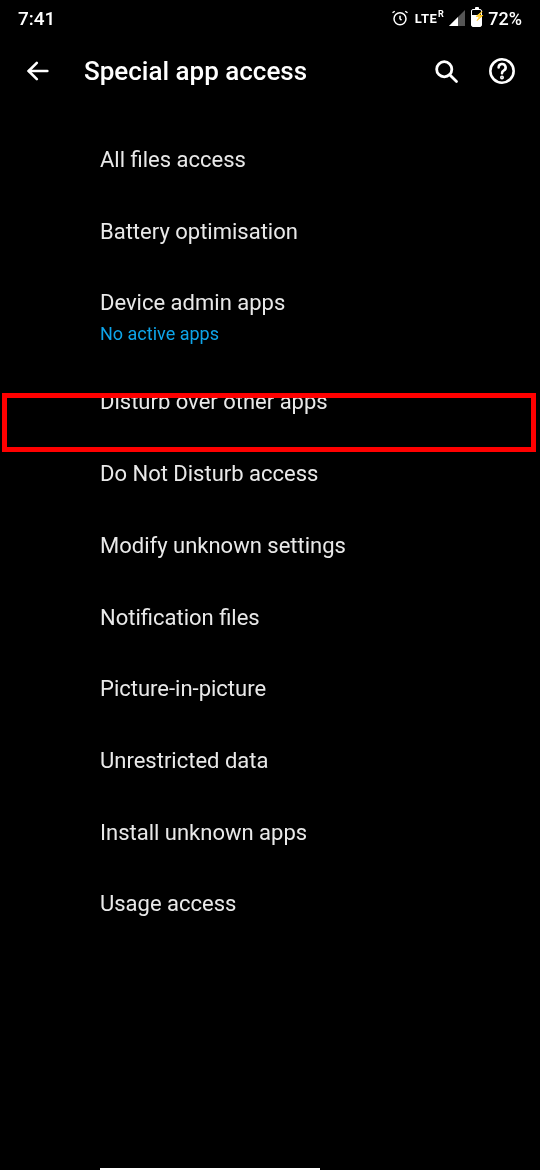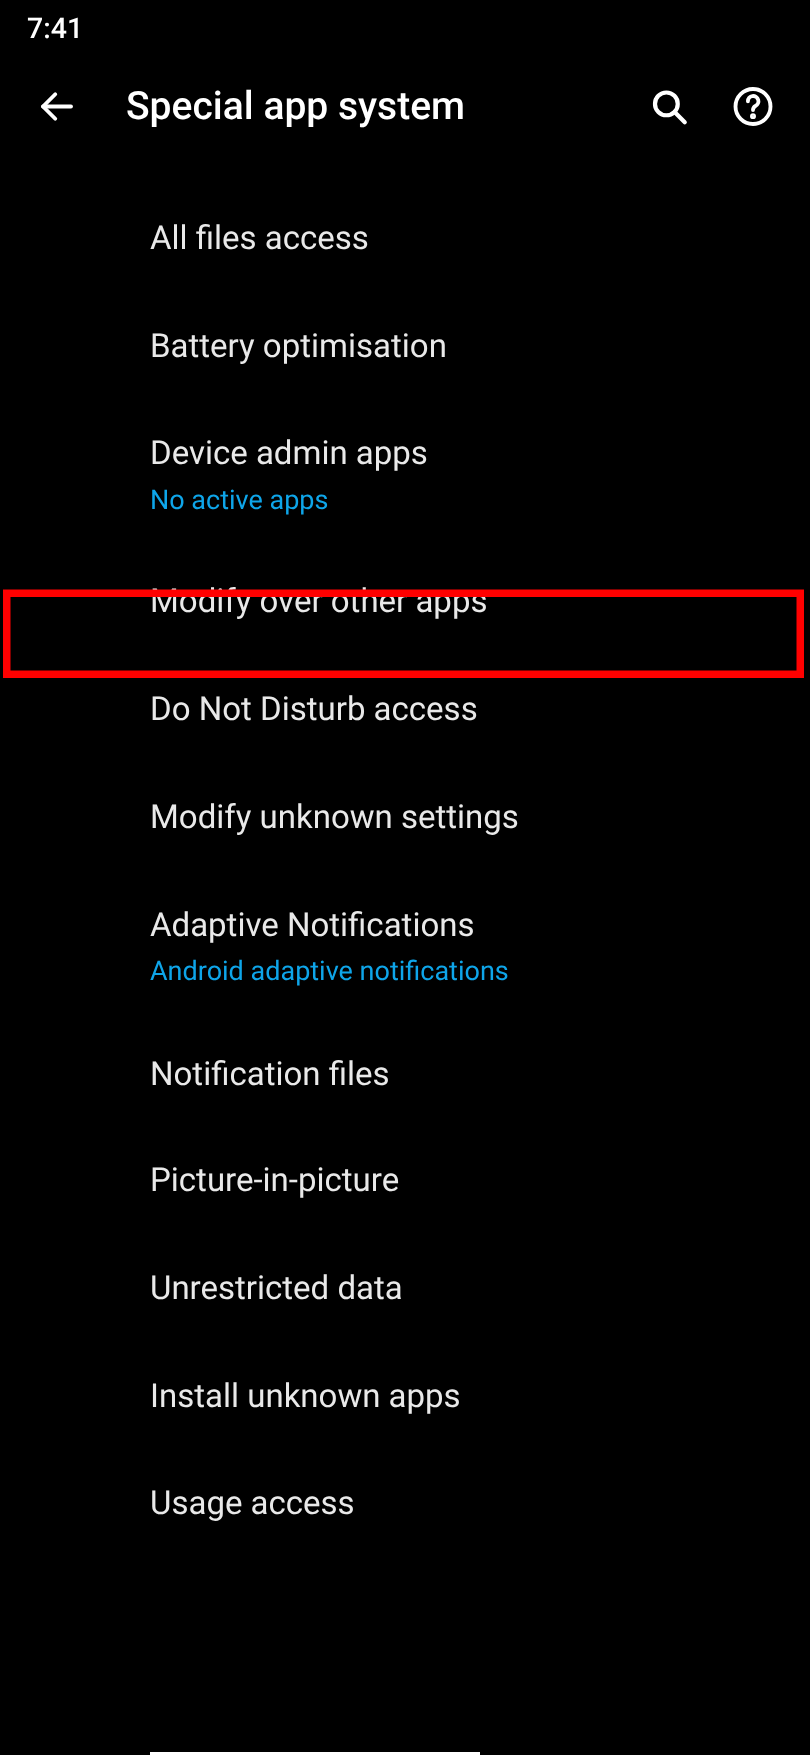--- a/index.html
+++ b/index.html
@@ -159,30 +159,52 @@
       bottom: 0;
       left: 100px;
       width: 220px;
     }
   </style>
 </head>
 <body>
 
 <div class="status-bar">
   <span>7:41</span>
+  <div class="status-right">
+    <span class="status-icon">
+      <svg width="18" height="18" viewBox="0 0 24 24" fill="none" stroke="#fff" stroke-width="2">
+          <circle cx="12" cy="13" r="8"></circle>
+          <path d="M12 9v4l2 2"></path>
+          <path d="M5 3l-3 2M19 3l3 2"></path>
+        </svg>
+    </span>
+    <span class="lte">
+      <span>LTE</span><span class="lte-r">R</span>
+    </span>
+    <span class="status-icon" style="margin-left:6px;">
+      <span class="signal-tri"></span>
+    </span>
+    <span class="status-icon">
+      <span class="battery">
+          <span class="battery-fill"></span>
+          <span class="battery-bolt">⚡</span>
+        </span>
+    </span>
+    <span>72%</span>
+  </div>
 </div>
 
 <div class="app-bar">
   <span class="icon-btn">
     <svg width="28" height="28" viewBox="0 0 24 24" fill="none" stroke="#fff" stroke-width="2.2" stroke-linecap="round" stroke-linejoin="round">
         <line x1="20" y1="12" x2="4" y2="12"></line>
         <polyline points="11 5 4 12 11 19"></polyline>
       </svg>
   </span>
-  <span class="app-bar-title">Special app system</span>
+  <span class="app-bar-title">Special app access</span>
   <div class="right-icons">
     <span class="icon-btn">
       <svg width="28" height="28" viewBox="0 0 24 24" fill="none" stroke="#fff" stroke-width="2.4" stroke-linecap="round">
           <circle cx="10.5" cy="10.5" r="6.5"></circle>
           <line x1="21" y1="21" x2="15.2" y2="15.2"></line>
         </svg>
     </span>
     <span class="icon-btn">
       <svg width="28" height="28" viewBox="0 0 24 24" fill="none" stroke="#fff" stroke-width="2.2">
           <circle cx="12" cy="12" r="10"></circle>
@@ -198,33 +220,29 @@
       <div class="list-title">All files access</div>
     </div>
     <div class="list-item">
       <div class="list-title">Battery optimisation</div>
     </div>
     <div class="list-item">
       <div class="list-title">Device admin apps</div>
       <div class="list-subtitle">No active apps</div>
     </div>
     <div class="list-item">
-      <div class="list-title">Modify over other apps</div>
+      <div class="list-title">Disturb over other apps</div>
     </div>
     <div class="list-item">
       <div class="list-title">Do Not Disturb access</div>
     </div>
     <div class="list-item">
       <div class="list-title">Modify unknown settings</div>
     </div>
     <div class="list-item">
-      <div class="list-title">Adaptive Notifications</div>
-      <div class="list-subtitle">Android adaptive notifications</div>
-    </div>
-    <div class="list-item">
       <div class="list-title">Notification files</div>
     </div>
     <div class="list-item">
       <div class="list-title">Picture-in-picture</div>
     </div>
     <div class="list-item">
       <div class="list-title">Unrestricted data</div>
     </div>
     <div class="list-item">
       <div class="list-title">Install unknown apps</div>

